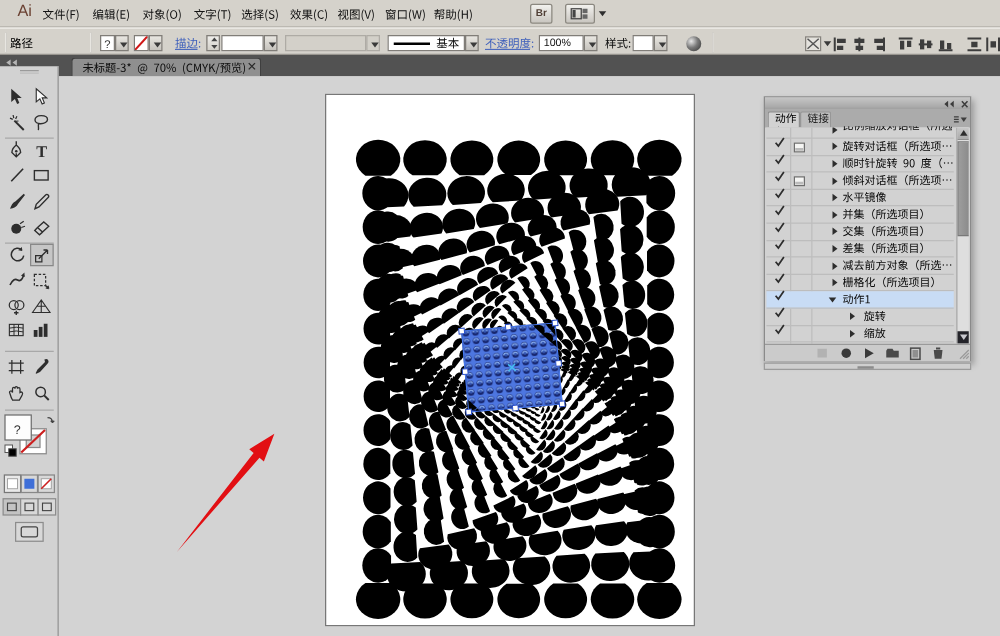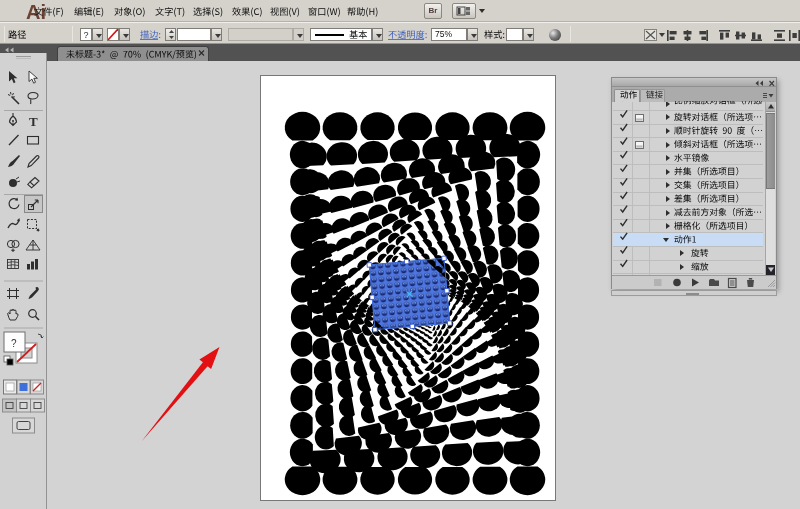--- a/index.html
+++ b/index.html
@@ -24,21 +24,21 @@
 .dlg{position:absolute;width:9px;height:8px;background:#f5f5f3;border:1px solid #6e6e6e}
 #pbottom{left:0;top:196.5px;width:164px;height:14px;background:#cbcbcb;border-top:1px solid #9a9a9a}
 #subbar{left:611px;top:290px;width:166px;height:5.5px;background:#cfcfcf;border:1px solid #9b9b9b}
 .cbox{position:absolute;top:5px;height:13px;border:1px solid #807d78;background:#fff}
 .carr{position:absolute;top:5px;height:13px;width:11px;border:1px solid #807d78;background:linear-gradient(#e8e6e1,#c6c3bd)}
 .carr:after{content:'';position:absolute;left:2.5px;top:4.5px;border-top:4px solid #3a3a3a;border-left:3px solid transparent;border-right:3px solid transparent}
 .vsep{position:absolute;top:3px;height:16px;width:1px;background:#a7a49e;border-right:1px solid #e8e6e1}
 </style></head><body>
 <div class="" style=""></div>
 <div id="menubar" class="abs">
-    <div class="abs" style="left:26px;top:1px;font-size:20px;font-weight:bold;color:#6b4233;letter-spacing:0px">Ai</div>
+    <div class="abs" style="left:14px;top:1px;font-size:13px;font-weight:normal;color:#6b4233;letter-spacing:0px">Ai</div>
     <div class="abs" style="left:424px;top:3px;width:18px;height:16px;background:linear-gradient(#f2f1ee,#c9c6c0);border:1px solid #8b8880;border-radius:2px;font-size:8px;font-weight:bold;color:#514037;text-align:center;line-height:14px">Br</div>
     <div class="abs" style="left:452px;top:3px;width:24px;height:16px;background:linear-gradient(#f2f1ee,#c9c6c0);border:1px solid #8b8880;border-radius:2px">
       <svg width="22" height="14">
         <rect x="4" y="3" width="8" height="8" fill="none" stroke="#444" stroke-width="1"></rect>
         <rect x="5" y="4" width="2.5" height="6" fill="#444"></rect>
         <rect x="13" y="3" width="4" height="3.5" fill="#666"></rect>
         <rect x="13" y="7.5" width="4" height="3.5" fill="#666"></rect>
       </svg>
     </div>
     <div class="abs" style="left:479px;top:9px;width:0;height:0;border-top:4px solid #2e2e2e;border-left:3.2px solid transparent;border-right:3.2px solid transparent"></div>
@@ -61,21 +61,21 @@
       </svg>
     </div>
     <div class="abs cbox" style="left:177px;width:34px"></div>
     <div class="abs carr" style="left:211px;"></div>
     <div class="abs cbox" style="left:228px;width:65px;background:#d3d0c9;border-color:#aeaba5"></div>
     <div class="abs carr" style="left:293px;background:#d3d0c9;border-color:#aeaba5"></div>
     <div class="abs cbox" style="left:310px;width:62px">
       <div style="position:absolute;left:4px;top:5px;width:29px;height:2px;background:#000"></div>
     </div>
     <div class="abs carr" style="left:372px;"></div>
-    <div class="abs cbox" style="left:431px;width:36px;font-size:8.5px;line-height:11px;padding-left:3px;color:#111">75%</div>
+    <div class="abs cbox" style="left:431px;width:36px;font-size:8.5px;line-height:11px;padding-left:3px;color:#111">100%</div>
     <div class="abs carr" style="left:467px;"></div>
     <div class="abs cbox" style="left:506px;width:17px"></div>
     <div class="abs carr" style="left:523px;"></div>
     <div class="abs" style="left:549px;top:6px;width:12px;height:12px;border-radius:50%;background:radial-gradient(circle at 4px 4px,#e8e8e8,#7a7a7a 45%,#2e2e2e)"></div>
     <div class="abs vsep" style="left:570px;"></div>
     <div class="abs" style="left:644px;top:6px;width:13px;height:12px;border:1px solid #86837d;background:#e4e2dd">
       <svg width="11" height="10">
         <path d="M1,1 L10,9 M10,1 L1,9" stroke="#555" stroke-width="1.2"></path>
       </svg>
     </div>

